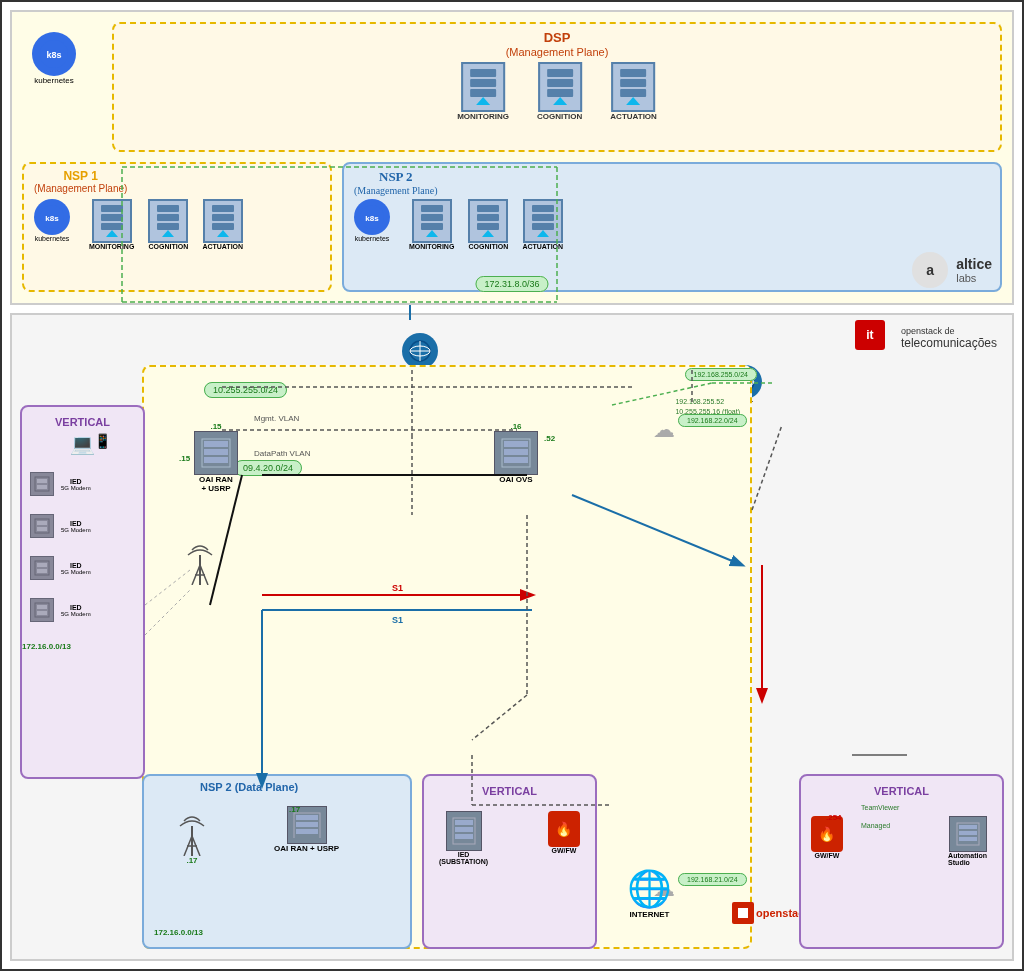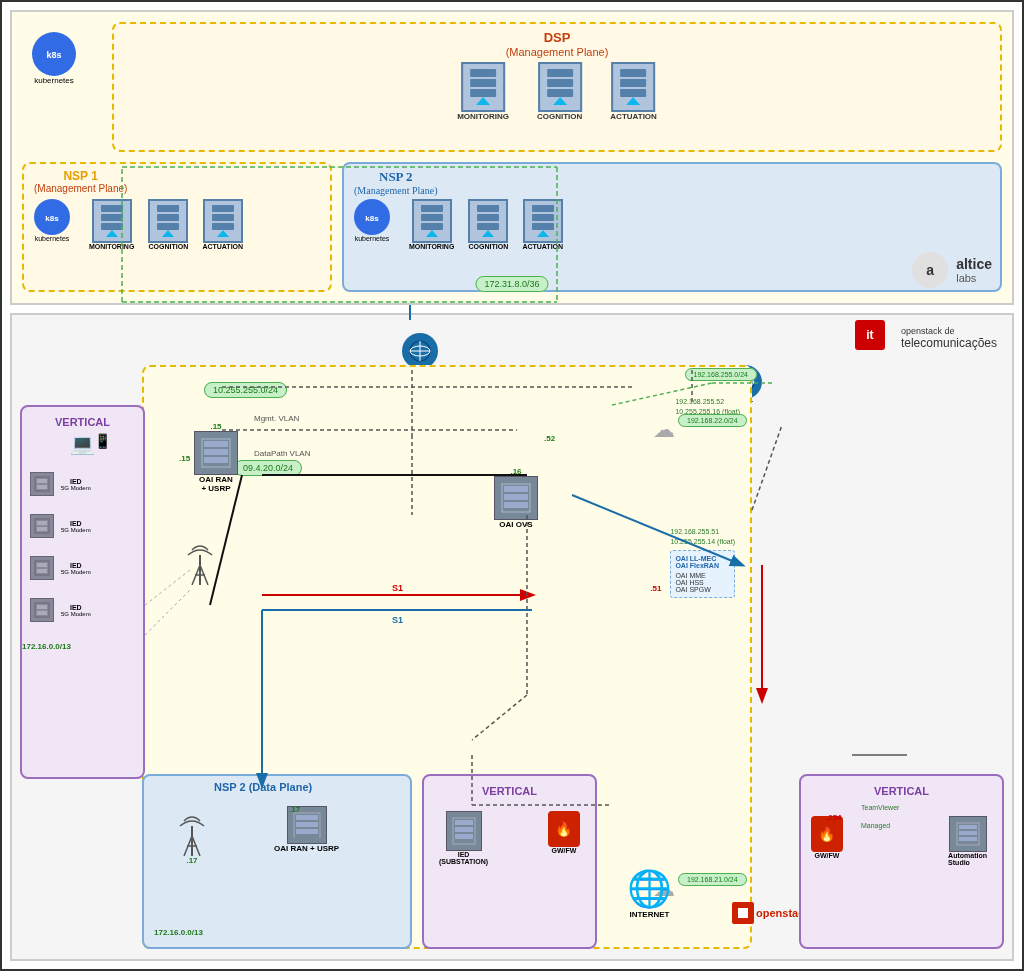--- a/index.html
+++ b/index.html
@@ -507,21 +507,21 @@
             <rect x="4" y="20" width="24" height="6" fill="#99aacc"></rect>
           </svg>
         </div>
         <span class="text-tiny bold" style="text-align:center">OAI RAN<br>+ USRP</span>
       </div>
 
       <div class="abs" style="top:80px; left:35px;">
         <span class="text-tiny text-green bold">.15</span>
       </div>
 
-      <div class="abs flex-col" style="top:55px; left:350px;margin-top:45px;">
+      <div class="abs flex-col" style="top:55px; left:350px;">
         <span class="text-tiny text-green bold">.16</span>
         <div style="width:44px;height:44px;background:#778899;display:flex;align-items:center;justify-content:center;border:1px solid #556;position:relative;">
           <svg width="32" height="32" viewBox="0 0 32 32">
             <rect x="2" y="2" width="28" height="28" fill="#778899" stroke="#aabbcc" stroke-width="1"></rect>
             <rect x="4" y="4" width="24" height="6" fill="#99aacc"></rect>
             <rect x="4" y="12" width="24" height="6" fill="#99aacc"></rect>
             <rect x="4" y="20" width="24" height="6" fill="#99aacc"></rect>
           </svg>
         </div>
         <span class="text-tiny bold">OAI OVS</span>
@@ -532,37 +532,20 @@
       </div>
 
       <div class="abs" style="top:30px; right:10px;">
 
         <div style="font-size:7px;color:#2a7a2a;line-height:1.4;">
           <span>192.168.255.52</span><br>
           <span>10.255.255.16 (float)</span>
         </div>
       </div>
 
-      <div class="abs" style="top:160px; right:15px;">
-        <div style="font-size:7px;color:#2a7a2a;line-height:1.4;margin-bottom:3px;">
-          <span>192.168.255.51</span><br>
-          <span>10.255.255.14 (float)</span>
-        </div>
-        <div style="background:#e6f3ff;border:1px dashed #7aabdb;padding:4px;border-radius:3px;">
-          <div style="font-size:7px;color:#2266aa;font-weight:bold;">OAI LL-MEC</div>
-          <div style="font-size:7px;color:#2266aa;font-weight:bold;">OAI FlexRAN</div>
-          <div style="margin-top:3px;"></div>
-          <div style="font-size:7px;color:#333;">OAI MME</div>
-          <div style="font-size:7px;color:#333;">OAI HSS</div>
-          <div style="font-size:7px;color:#333;">OAI SPGW</div>
-        </div>
-        <div class="abs" style="top:50px; left:-20px;">
-          <span class="text-tiny text-red bold">.51</span>
-        </div>
-      </div>
 
       <div class="abs flex-col" style="bottom:60px; left:380px;">
         <div class="router-icon" style="width:34px;height:34px;">
           <svg width="22" height="22" viewBox="0 0 22 22">
             <circle cx="11" cy="11" r="9" fill="#1a6ea8" stroke="#0a4e88" stroke-width="1.5"></circle>
             <ellipse cx="11" cy="11" rx="9" ry="4" fill="none" stroke="white" stroke-width="1"></ellipse>
             <line x1="2" y1="11" x2="20" y2="11" stroke="white" stroke-width="1"></line>
             <line x1="11" y1="2" x2="11" y2="20" stroke="white" stroke-width="1"></line>
           </svg>
         </div>
@@ -669,21 +652,21 @@
         <line x1="18" y1="30" x2="26" y2="50" stroke="#555" stroke-width="1.5"></line>
         <line x1="13" y1="40" x2="23" y2="40" stroke="#555" stroke-width="1.5"></line>
       </svg>
     </div>
 
     <div class="abs" style="top:320px; left:10px;">
       <span class="text-tiny text-green bold">172.16.0.0/13</span>
     </div>
 
     <div class="nsp2-data-box">
-      <div class="abs flex-col" style="top:5px; left:24px;padding-left:46px;">
+      <div class="abs flex-col" style="top:5px; left:10px;padding-left:46px;">
         <span class="bold text-blue" style="font-size:11px;">NSP 2 (Data Plane)</span>
       </div>
 
       <div class="abs flex-col" style="top:30px; left:30px;">
         <svg width="36" height="50" viewBox="0 0 36 50">
           <path d="M6 20 Q18 10 30 20" stroke="#555" stroke-width="1.5" fill="none"></path>
           <path d="M10 15 Q18 7 26 15" stroke="#555" stroke-width="1.5" fill="none"></path>
           <line x1="18" y1="20" x2="18" y2="50" stroke="#555" stroke-width="2"></line>
           <line x1="18" y1="30" x2="10" y2="50" stroke="#555" stroke-width="1.5"></line>
           <line x1="18" y1="30" x2="26" y2="50" stroke="#555" stroke-width="1.5"></line>

